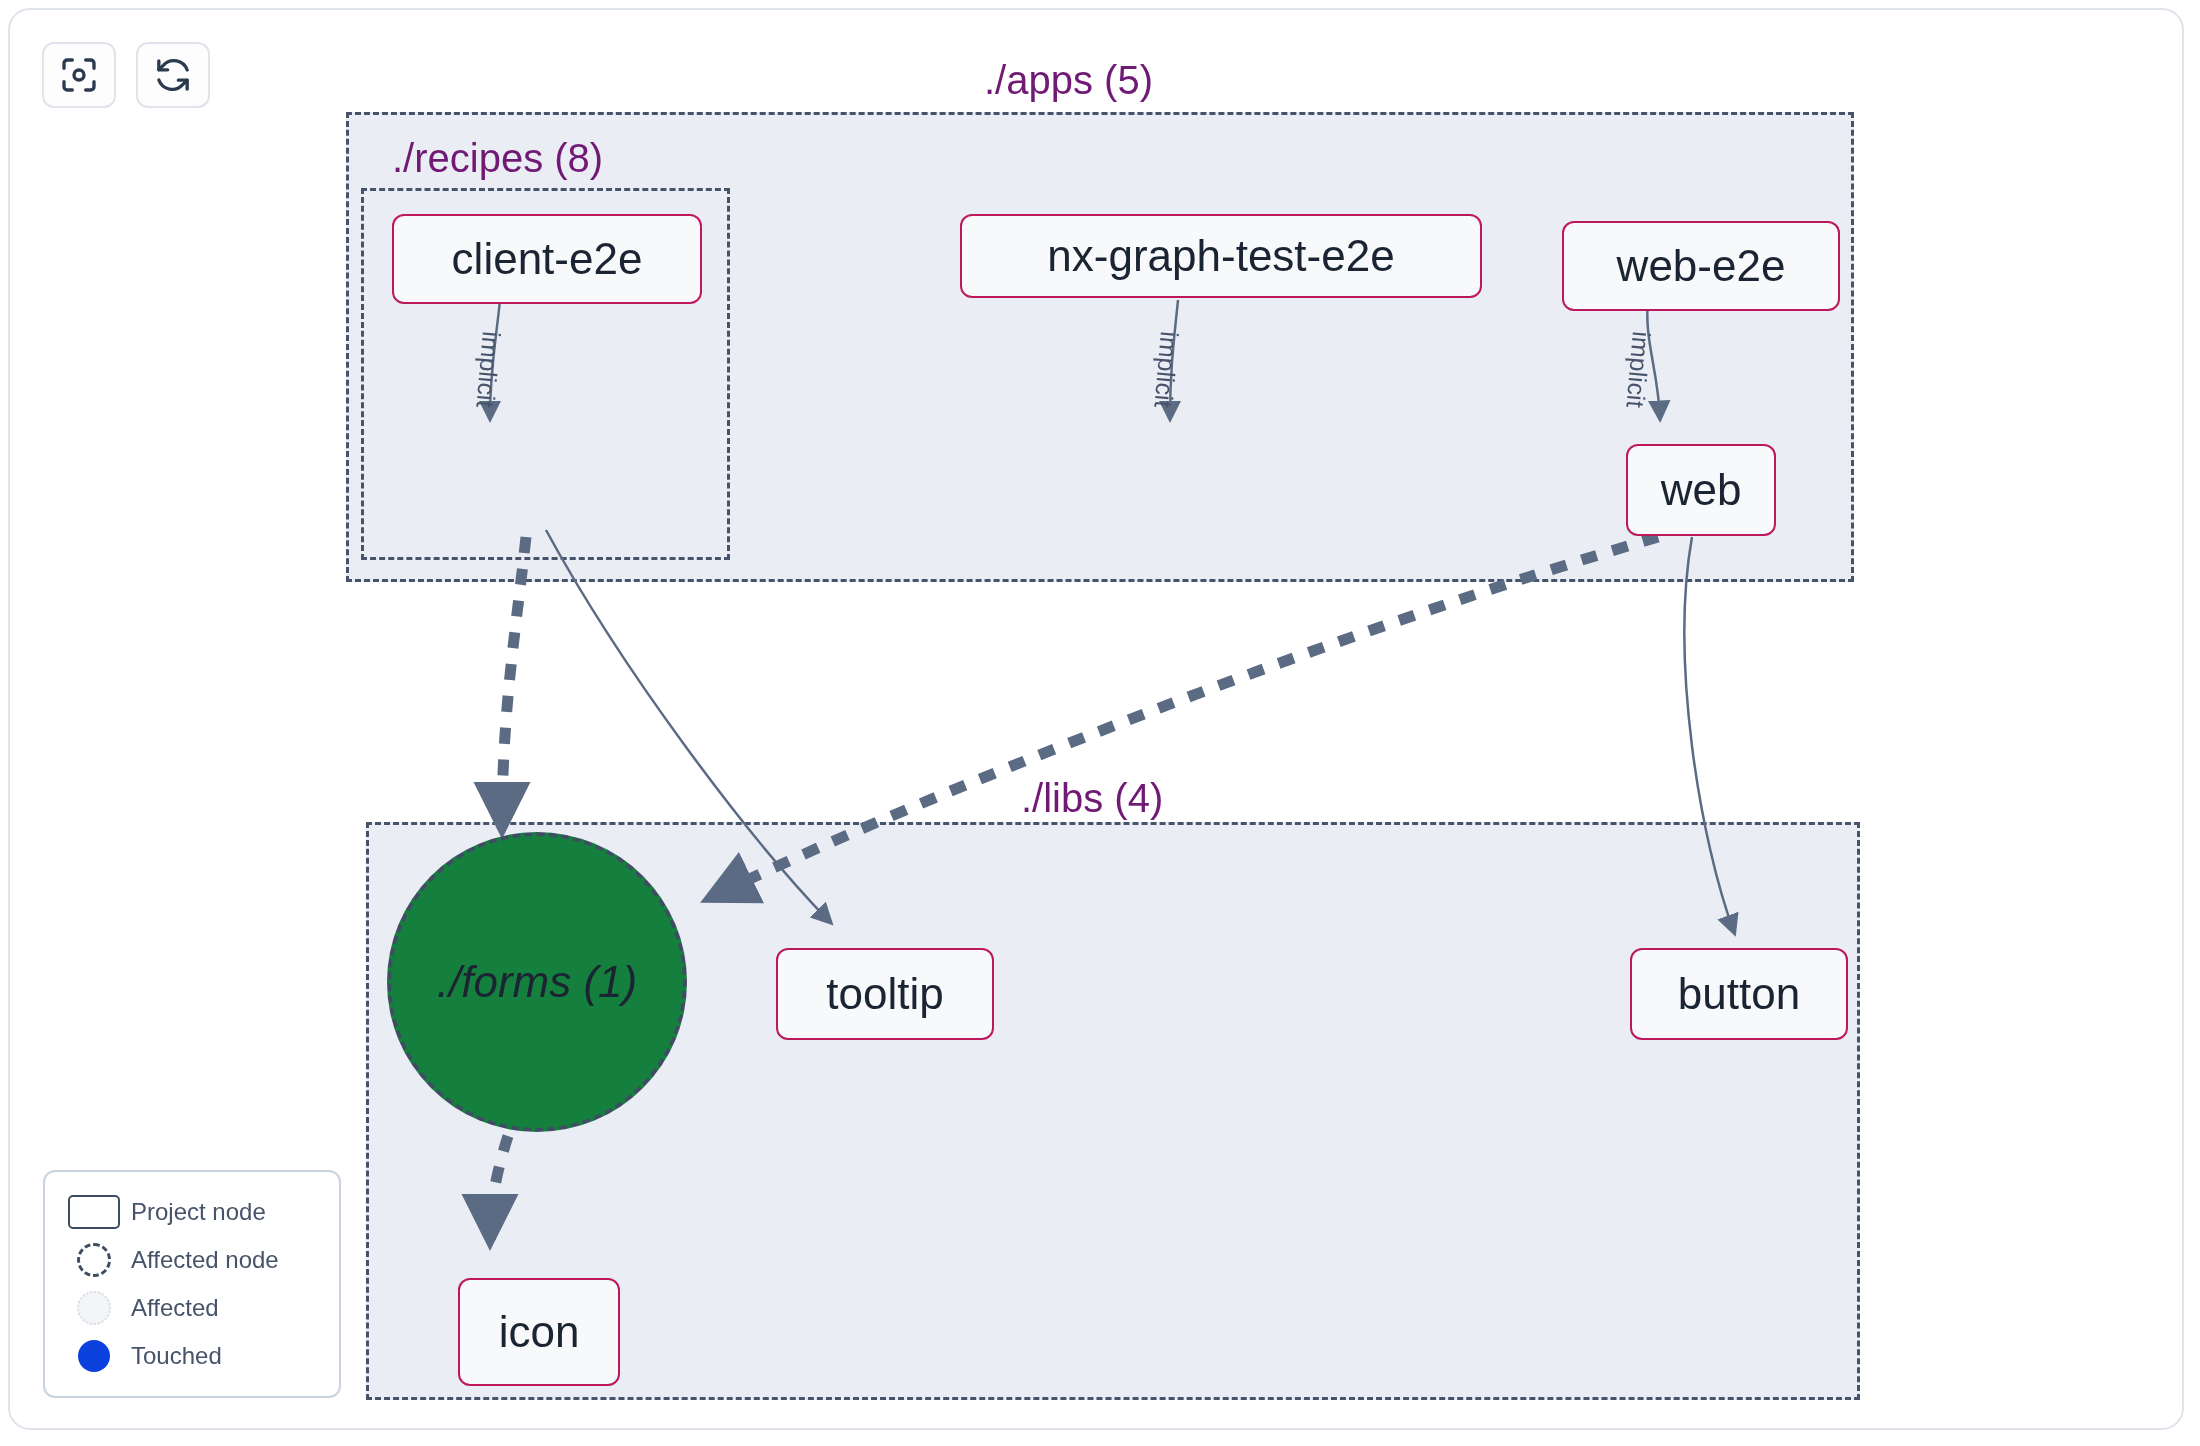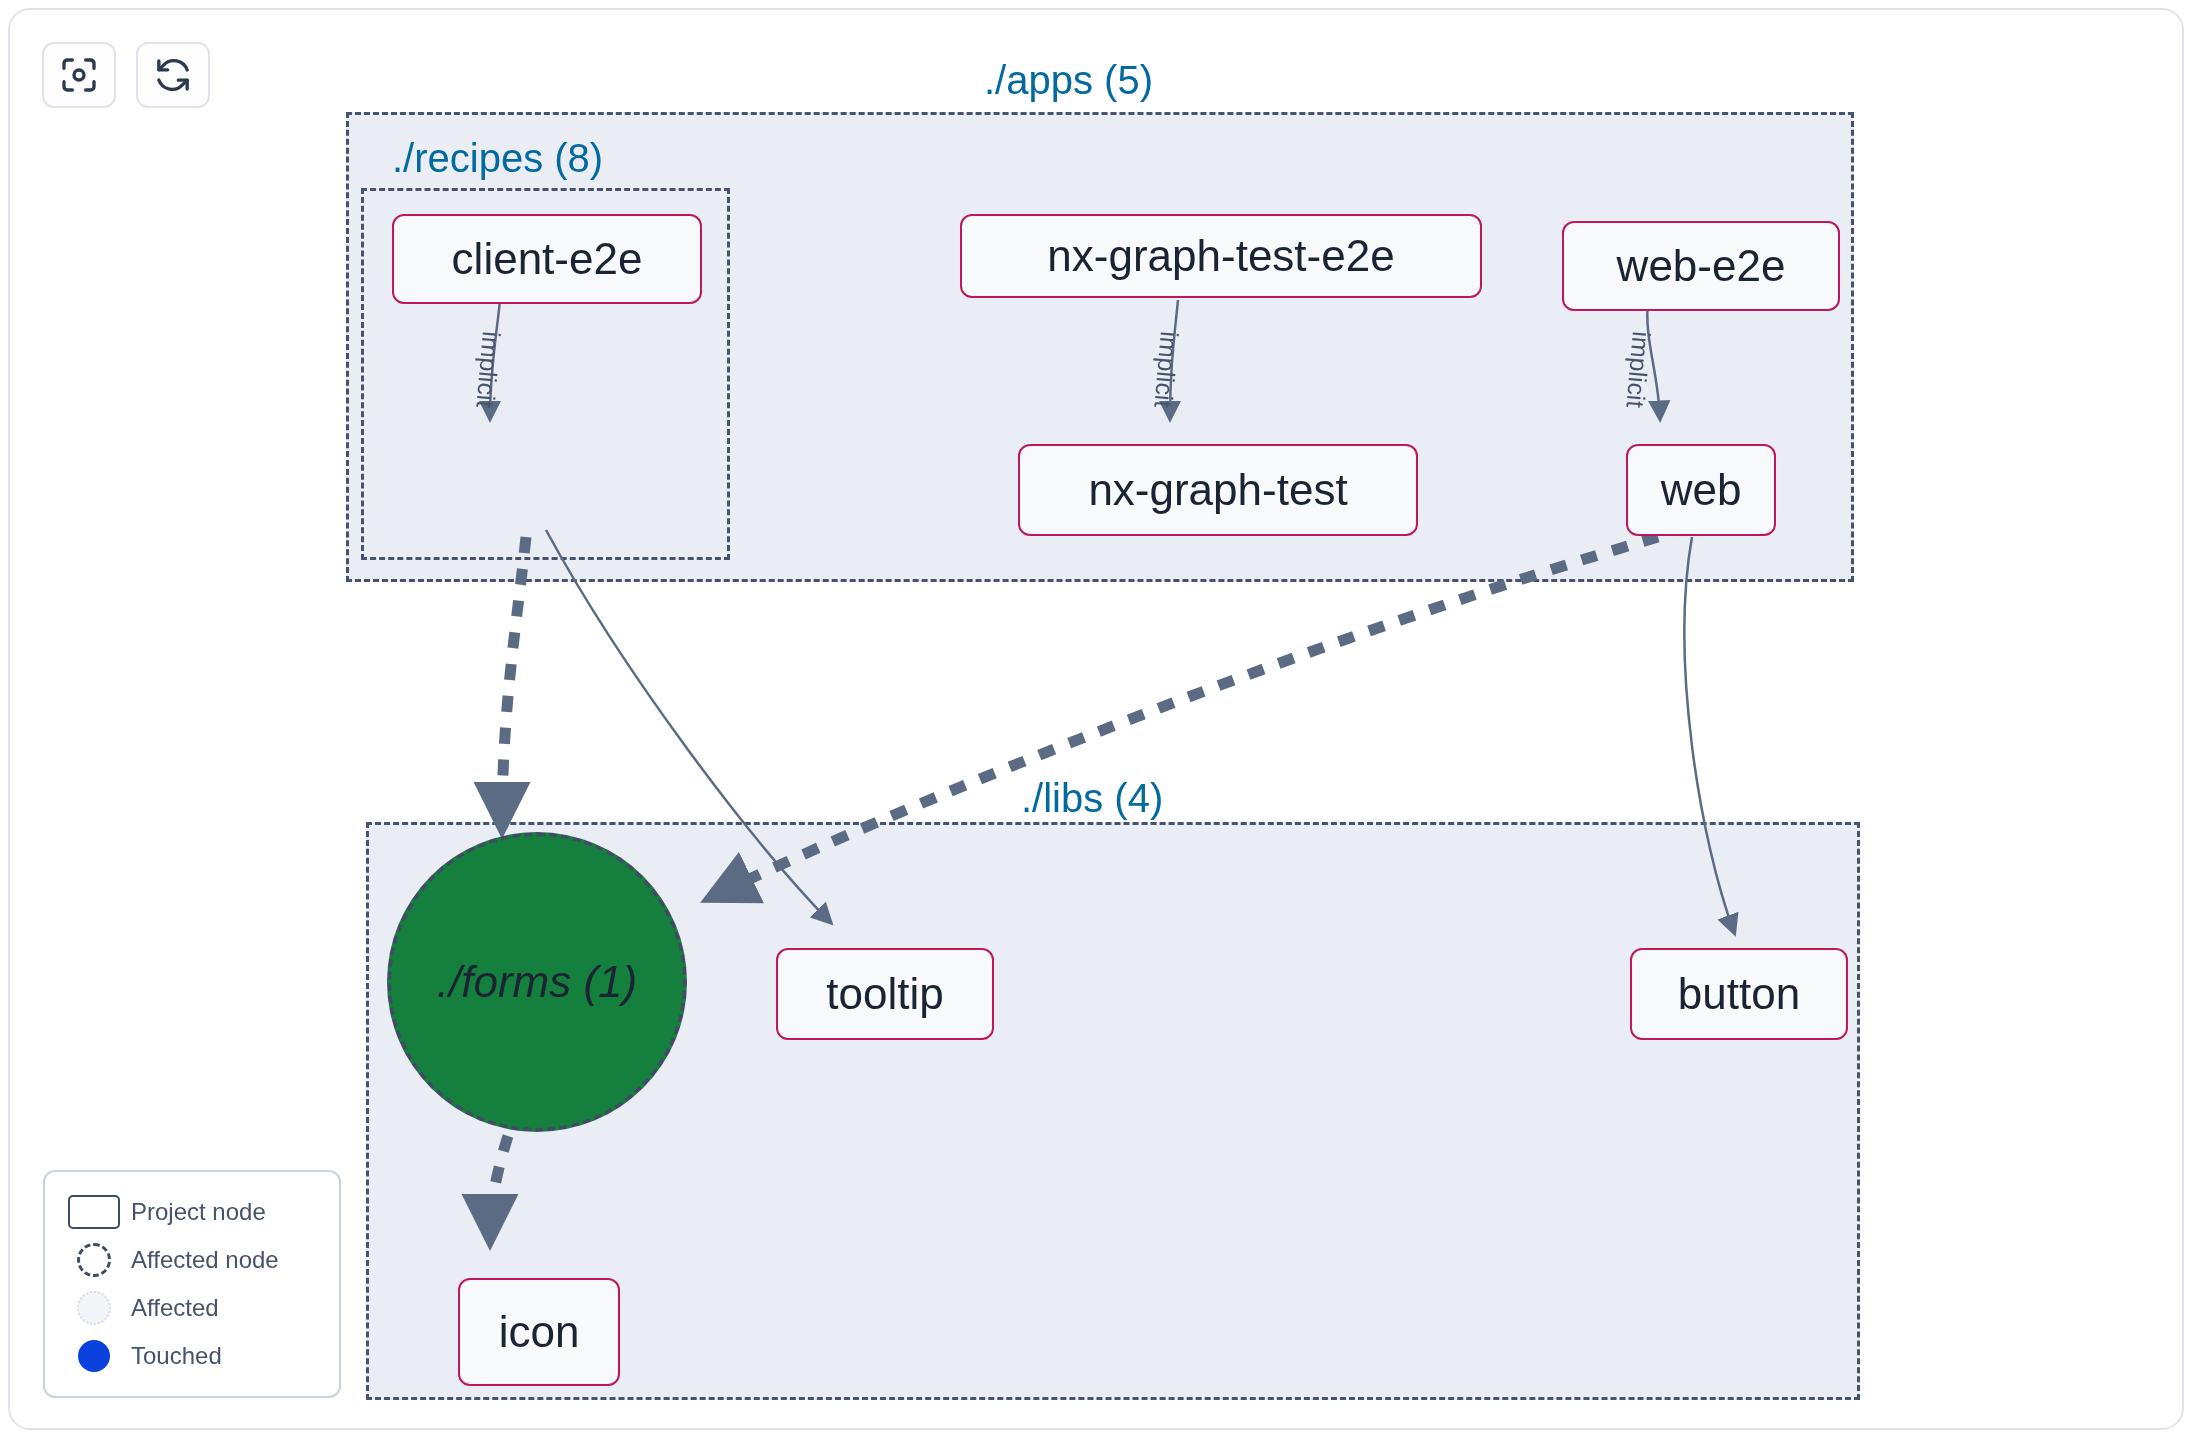--- a/index.html
+++ b/index.html
@@ -72,21 +72,21 @@
   .group {
     position: absolute;
     background: #eaeef4;
     border: 3px dashed #46536a;
     box-sizing: border-box;
     z-index: 5;
   }
   .group.sub { background: #eaeef4; z-index: 7; }
   .group-label {
     position: absolute;
-    color: #0369a1;
+    color: #701a75;
     font-size: 40px;
     line-height: 1;
     white-space: nowrap;
     z-index: 9;
   }
   .group-label.bg-white { background: #ffffff; padding: 0 6px; }
   .group-label.bg-grp { background: #eaeef4; padding: 0 6px; }
 
   
   .node {
@@ -260,23 +260,20 @@
 
       <div class="node" style="left:950px; top:204px; width:522px; height:84px;">
         <span>nx-graph-test-e2e</span>
       </div>
 
       <div class="node" style="left:1552px; top:204px; width:278px; height:90px;margin-top:7px;">
         <span>web-e2e</span>
       </div>
 
 
-      <div class="node" style="left:1008px; top:434px; width:400px; height:92px;">
-        <span>nx-graph-test</span>
-      </div>
 
       <div class="node" style="left:1616px; top:434px; width:150px; height:92px;">
         <span>web</span>
       </div>
 
       <div class="node composite" style="left:377px; top:822px; width:300px; height:300px;">
         <span>./forms (1)</span>
       </div>
 
       <div class="node" style="left:766px; top:938px; width:218px; height:92px;">

